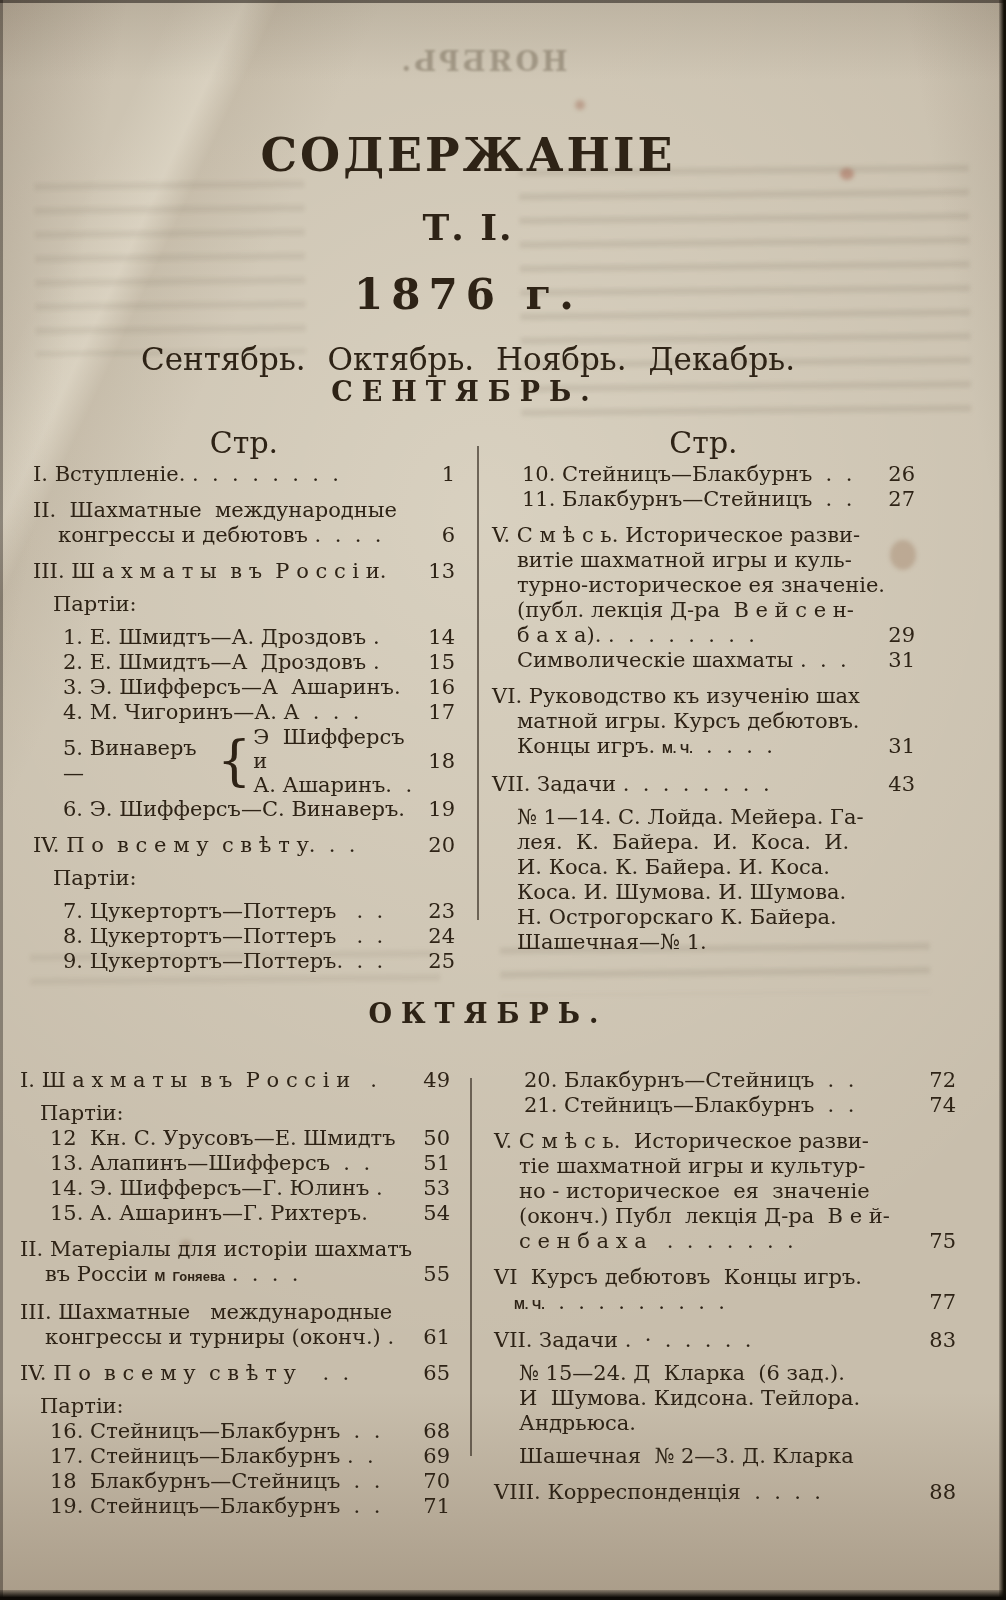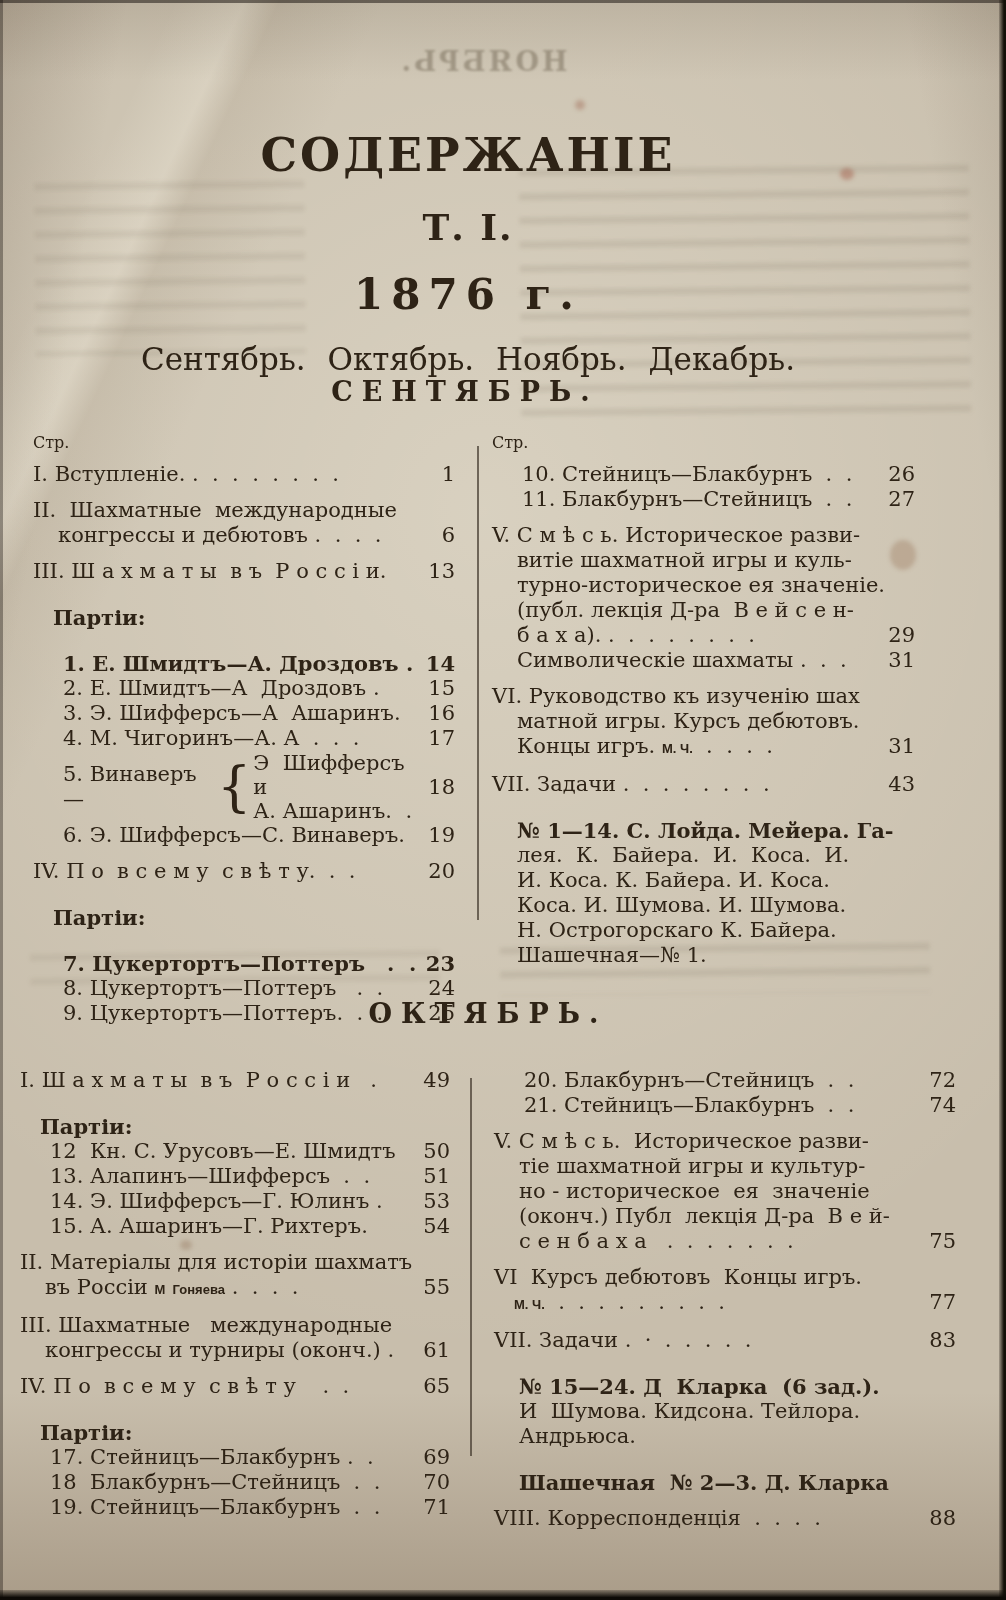--- a/index.html
+++ b/index.html
@@ -59,22 +59,22 @@
   .div-sept{left:477px;top:446px;height:474px;}
   .div-oct{left:470px;top:1078px;height:378px;}
   .row{display:flex;align-items:baseline;}
   .row .txt{white-space:pre-wrap;}
   .row .pg{margin-left:auto;padding-left:6px;}
   .r-main{padding-left:0;gap:24px;}
   .r-cont{padding-left:25px;}
   .r-sub{padding-left:20px;}
   .r-game{padding-left:30px;}
   .gap-lg{margin-top:11px;}
-  .gap-sm{margin-top:21px;font-weight:bold;}
-  .pagehdr{display:flex;justify-content:flex-start;font-size:16px;margin-bottom:7px;}
+  .gap-sm{margin-top:8px;}
+  .pagehdr{display:flex;justify-content:center;font-size:30px;margin-bottom:7px;}
   b.sans{font-family:Liberation Sans, sans-serif;font-weight:700;font-size:13px;}
   
   .row.brace{align-items:center;}
   .brace-wrap{display:inline-flex;align-items:center;}
   .brace-glyph{font-size:54px;line-height:1;font-weight:400;margin:0 2px;}
   .brace-lines{display:inline-flex;flex-direction:column;line-height:24px;white-space:pre-wrap;}
 </style>
 </head>
 <body>
 
@@ -274,20 +274,24 @@
         <span class="pg">61</span>
       </div>
       <div class="row r-main gap-lg">
         <span class="txt">IV. П о  в с е м у  с в ѣ т у    .  .</span>
         <span class="pg">65</span>
       </div>
       <div class="row r-sub gap-sm">
         <span class="txt">Партіи:</span>
       </div>
       <div class="row r-game">
+        <span class="txt">16. Стейницъ—Блакбурнъ  .  .</span>
+        <span class="pg">68</span>
+      </div>
+      <div class="row r-game">
         <span class="txt">17. Стейницъ—Блакбурнъ .  .</span>
         <span class="pg">69</span>
       </div>
       <div class="row r-game">
         <span class="txt">18  Блакбурнъ—Стейницъ  .  .</span>
         <span class="pg">70</span>
       </div>
       <div class="row r-game">
         <span class="txt">19. Стейницъ—Блакбурнъ  .  .</span>
         <span class="pg">71</span>

